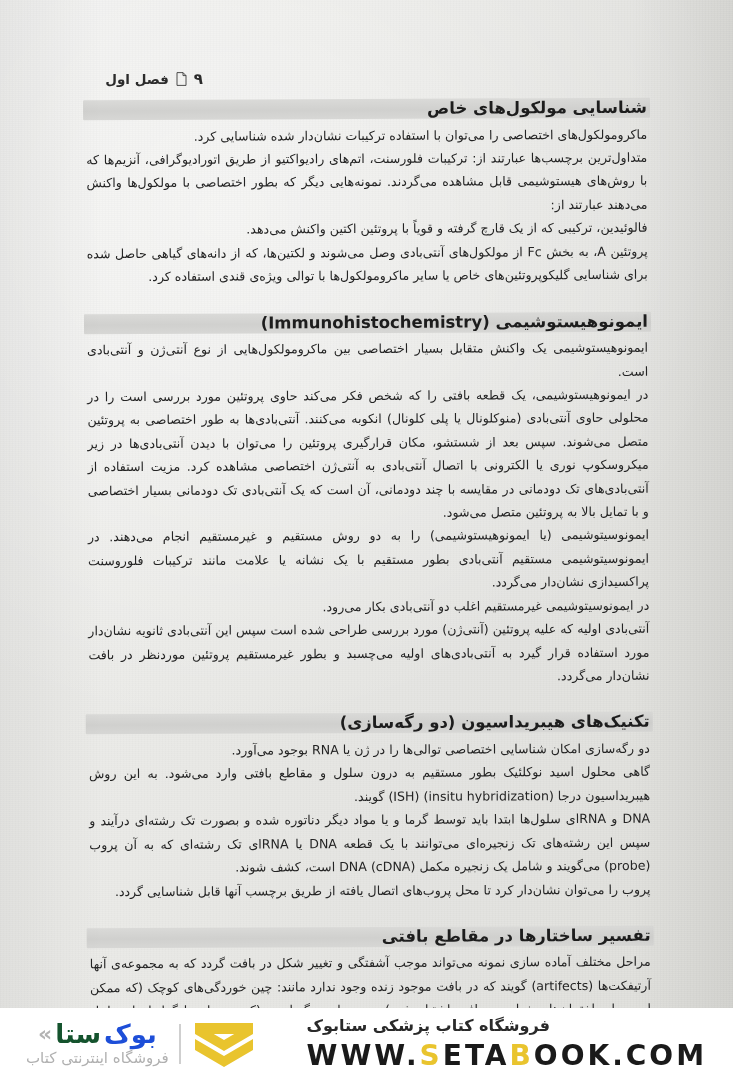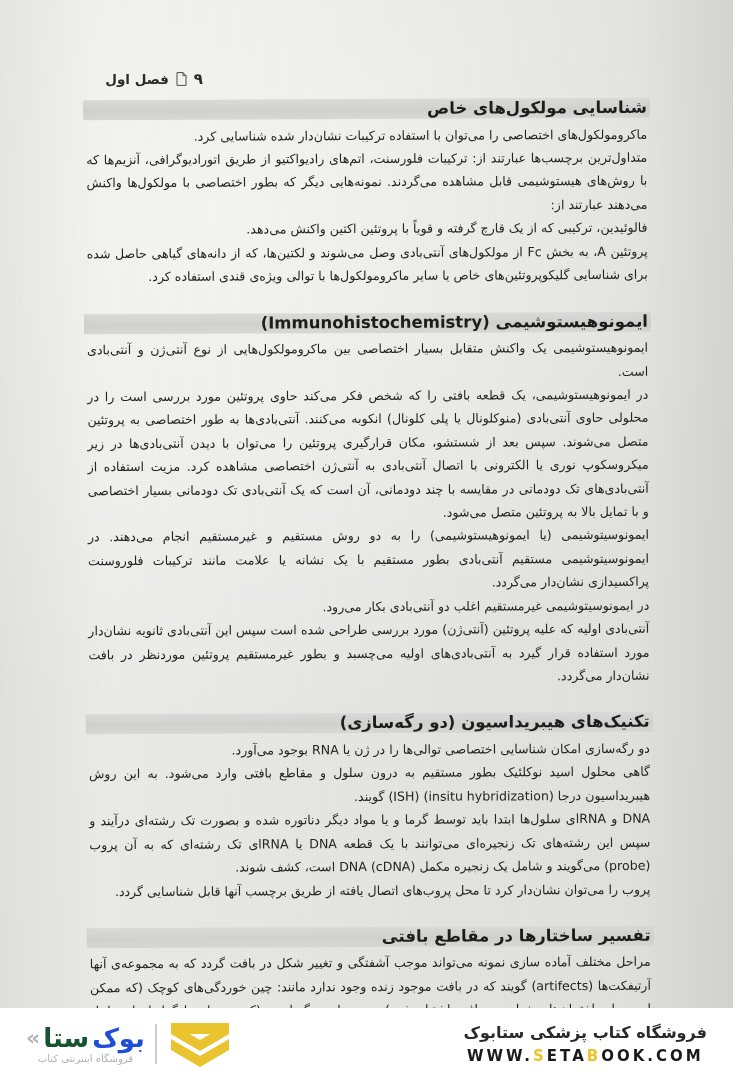--- a/index.html
+++ b/index.html
@@ -78,37 +78,37 @@
   
   #skew{transform:rotate(-0.25deg);transform-origin:50% 0;}
 
   
   .footer{
     position:absolute;left:0;right:0;bottom:0;height:72px;
     background:#ffffff;
     display:flex;align-items:center;justify-content:space-between;
     padding:0 26px;box-sizing:border-box;direction:rtl;
   }
-  .brand{display:flex;flex-direction:column;align-items:center;gap:8px;line-height:1;}
+  .brand{display:flex;flex-direction:column;align-items:flex-end;gap:8px;line-height:1;}
   .brand .fa{
     font-size:16px;font-weight:700;color:#2a2a2a;letter-spacing:.2px;
   }
   .brand .url{
     font-family:"DejaVu Sans","Liberation Sans",sans-serif;
-    direction:ltr;font-size:15px;font-weight:700;letter-spacing:3.0px;color:#1a1a1a;
+    direction:ltr;font-size:28px;font-weight:700;letter-spacing:3.0px;color:#1a1a1a;
   }
   .brand .url .hl{color:#e9c42e;}
   .logo{display:flex;align-items:center;gap:10px;direction:ltr;}
   .chev{width:66px;height:46px;}
   .divider{width:2px;height:40px;background:#cfcfcf;}
   .wordmark{display:flex;flex-direction:column;align-items:center;gap:2px;}
   .wordmark .wm{font-size:26px;font-weight:700;letter-spacing:0;line-height:1;display:flex;align-items:center;gap:3px;}
   .wordmark .g1{color:#14532d;}
   .wordmark .g2{color:#1d4ed8;}
-  .wordmark .sub{font-size:10px;color:#b0b0b0;letter-spacing:.3px;direction:rtl;}
+  .wordmark .sub{font-size:15px;color:#b0b0b0;letter-spacing:.3px;direction:rtl;}
 </style>
 </head>
 <body>
 
 <div id="page">
   <div id="grain"></div>
 
   <div class="runhead">
     <span class="num">۹</span>
     <span class="doc-ic">

